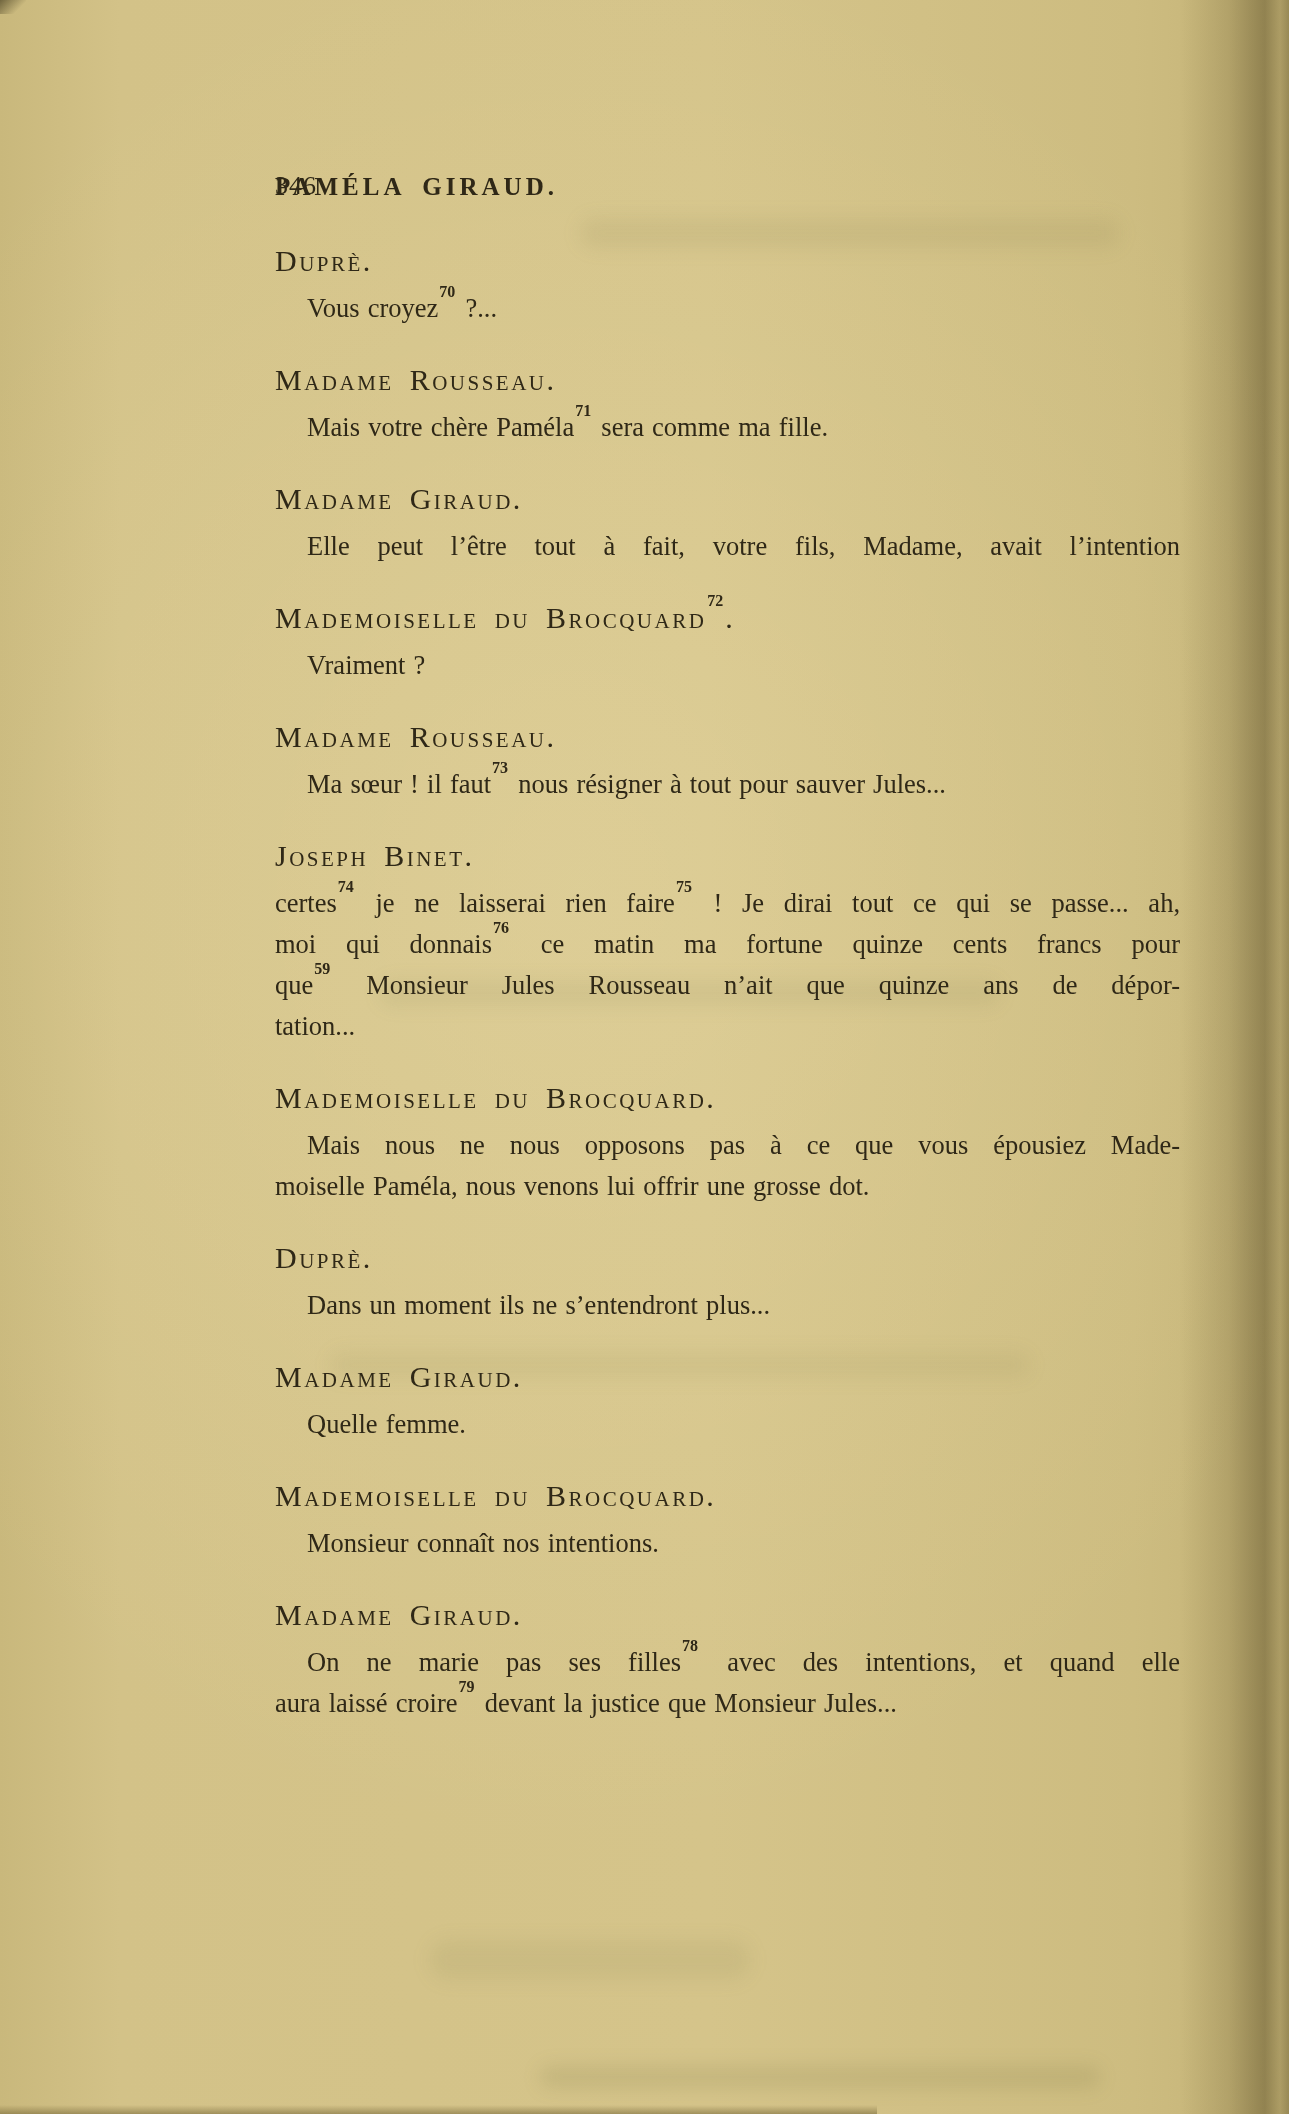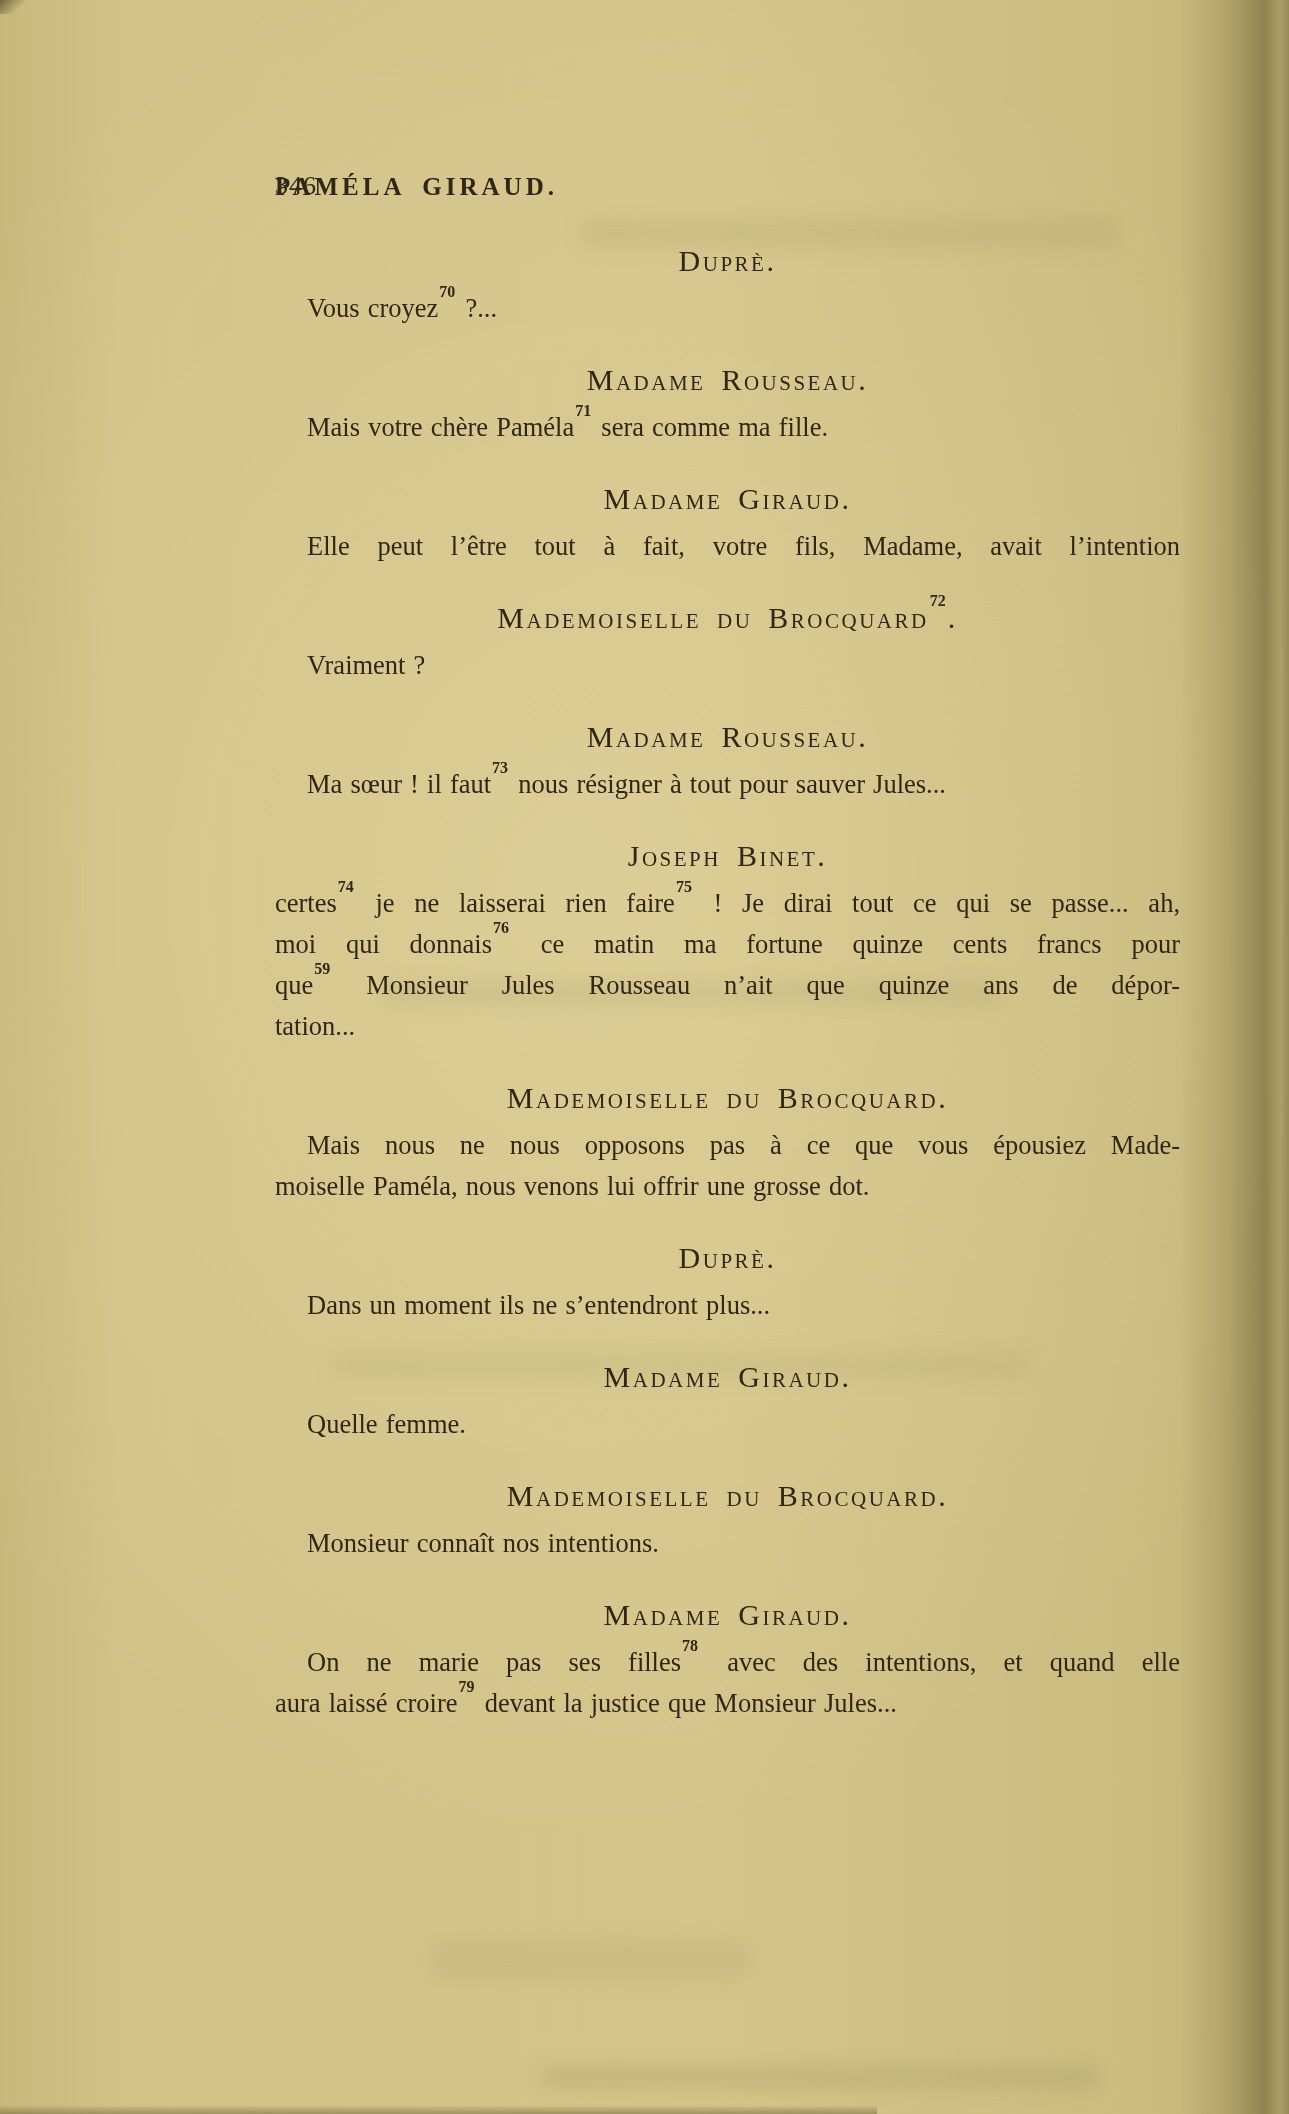--- a/index.html
+++ b/index.html
@@ -38,21 +38,21 @@
   .page-number{
     position:absolute;left:0;top:0;
     font-size:26px;letter-spacing:1px;
   }
   .running-title{
     position:absolute;left:0;right:0;top:1px;text-align:left;
     font-size:25px;font-weight:bold;letter-spacing:4px;word-spacing:8px;
   }
 
   .speaker{
-    margin:29px 0 6px;line-height:43px;text-align:center;
+    margin:29px 0 6px;line-height:43px;text-align:left;
     font-variant:small-caps;font-size:30px;letter-spacing:2.5px;word-spacing:6px;
   }
   .line{
     line-height:41px;font-size:26.5px;word-spacing:1.5px;
   }
   .line.indent{text-indent:32px;}
   .line.just{text-align:justify;text-align-last:justify;}
   sup.fn{
     font-size:16px;font-weight:bold;line-height:0;
     position:relative;top:-10px;letter-spacing:0;margin:0 2px 0 1px;

